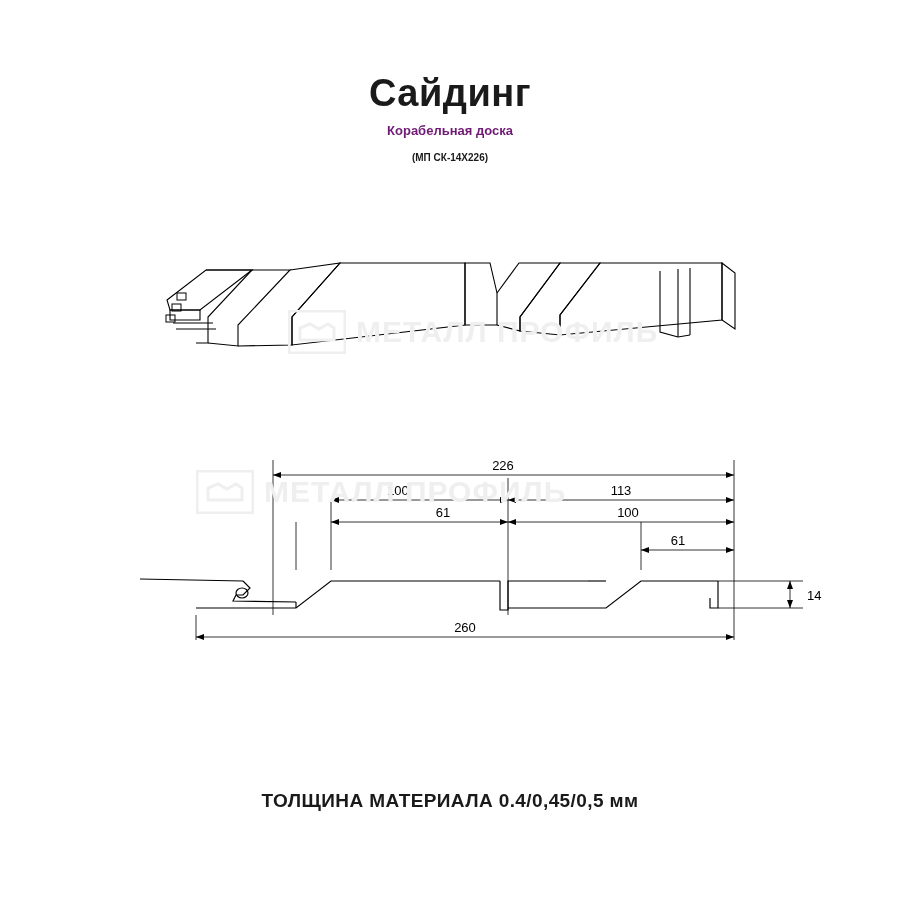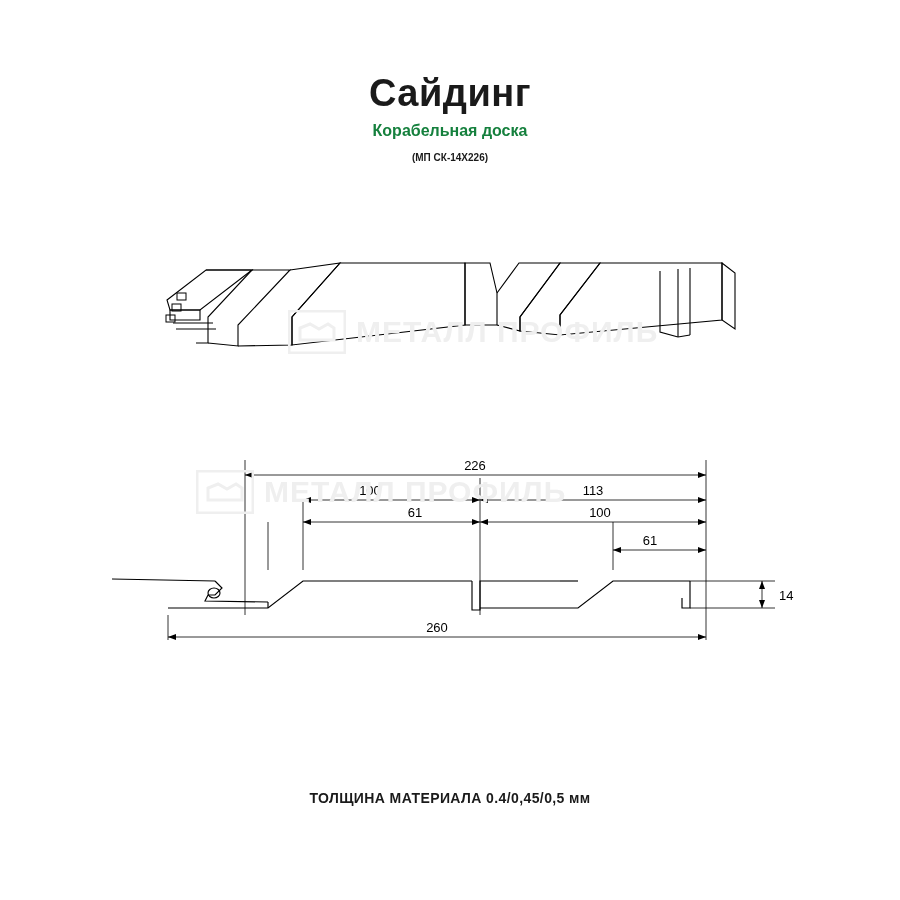--- a/index.html
+++ b/index.html
@@ -30,24 +30,24 @@
   }
   .title {
     font-size: 38px;
     font-weight: bold;
     letter-spacing: 0.5px;
     line-height: 46px;
     color: #1a1a1a;
     text-align: center;
   }
   .subtitle {
-    font-size: 16px;
+    font-size: 13px;
     font-weight: bold;
     line-height: 30px;
-    color: #15803d;
+    color: #701a75;
   }
   .code {
     font-size: 10px;
     font-weight: bold;
     line-height: 24px;
     color: #1a1a1a;
   }
   
   .iso-wrap {
     position: absolute;
@@ -55,29 +55,30 @@
     top: 225px;
     width: 900px;
     height: 195px;
   }
   .profile-wrap {
     position: absolute;
     left: 0;
     top: 430px;
     width: 766px;
     height: 300px;
+    padding-left: 28px;
   }
   svg { display: block; }
   .footer {
     position: absolute;
     left: 0;
     top: 790px;
     width: 900px;
     text-align: center;
-    font-size: 14px;
+    font-size: 19px;
     font-weight: bold;
     letter-spacing: 0.4px;
     color: #1a1a1a;
   }
   
   .wm {
     position: absolute;
     pointer-events: none;
     user-select: none;
     opacity: 1;

